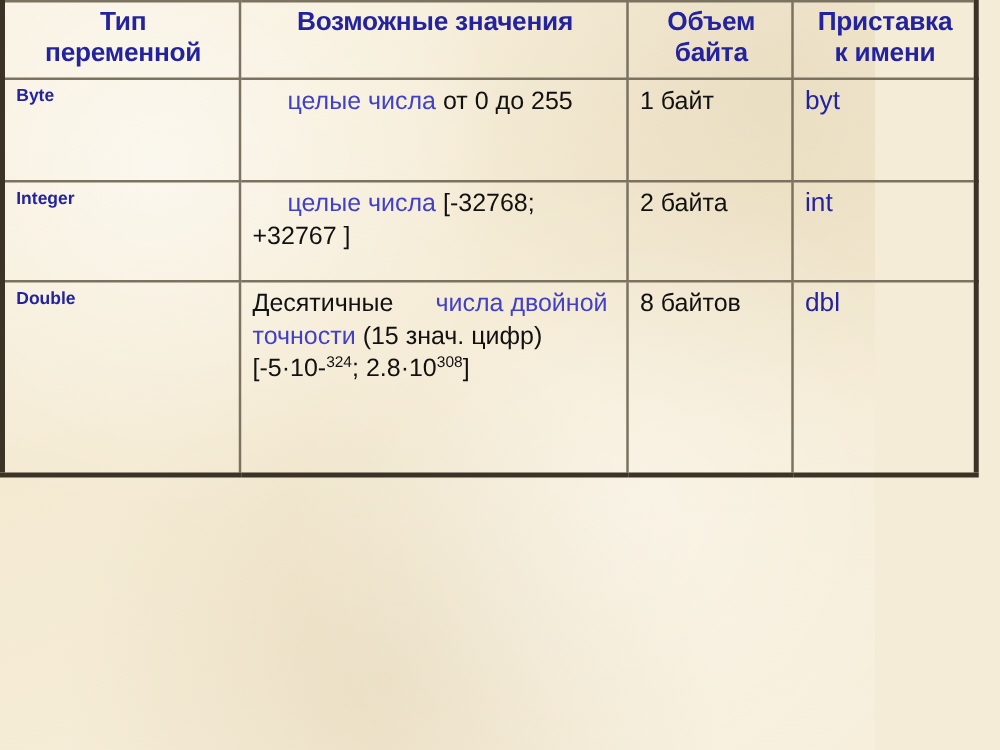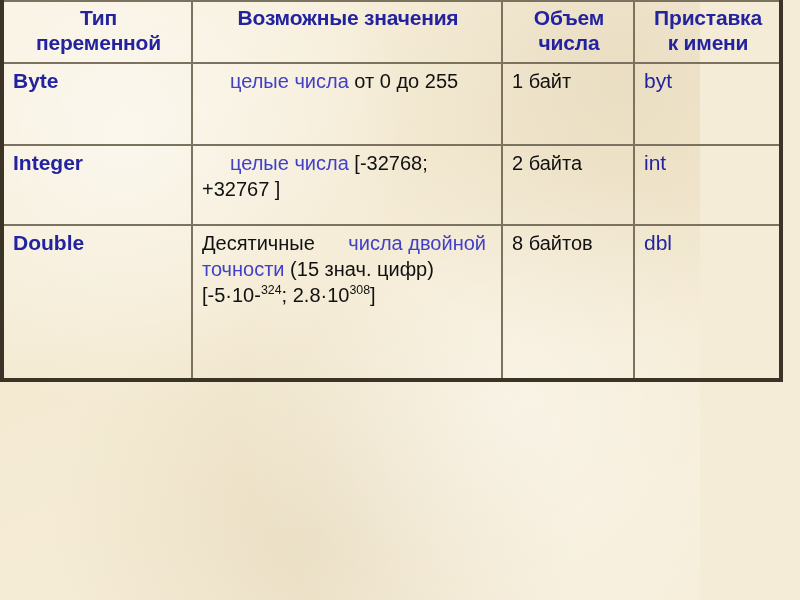--- a/index.html
+++ b/index.html
@@ -69,21 +69,21 @@
   
   col.c1 { width: 190px; }
   col.c2 { width: 310px; }
   col.c3 { width: 132px; }
   col.c4 { width: 147px; }
 
   
   td.typename {
     color: #2323a0;
     font-weight: bold;
-    font-size: 21px;
+    font-size: 14px;
     line-height: 1.25;
     padding-left: 11px;
   }
   td.values {
     color: #111111;
     font-size: 20px;
     line-height: 1.32;
     word-spacing: 0px;
   }
   td.memory {
@@ -118,21 +118,21 @@
         <col class="c2">
         <col class="c3">
         <col class="c4">
     </colgroup>
     <thead>
       <tr>
         <th>Тип
 переменной</th>
         <th>Возможные значения</th>
         <th>Объем
-числа</th>
+байта</th>
         <th>Приставка
 к имени</th>
       </tr>
     </thead>
     <tbody>
       <tr class="r-byte">
         <td class="typename">Byte</td>
         <td class="values"><span class="hl">целые числа </span><span>от 0 до 255</span></td>
         <td class="memory">1 байт</td>
         <td class="prefix">byt</td>

